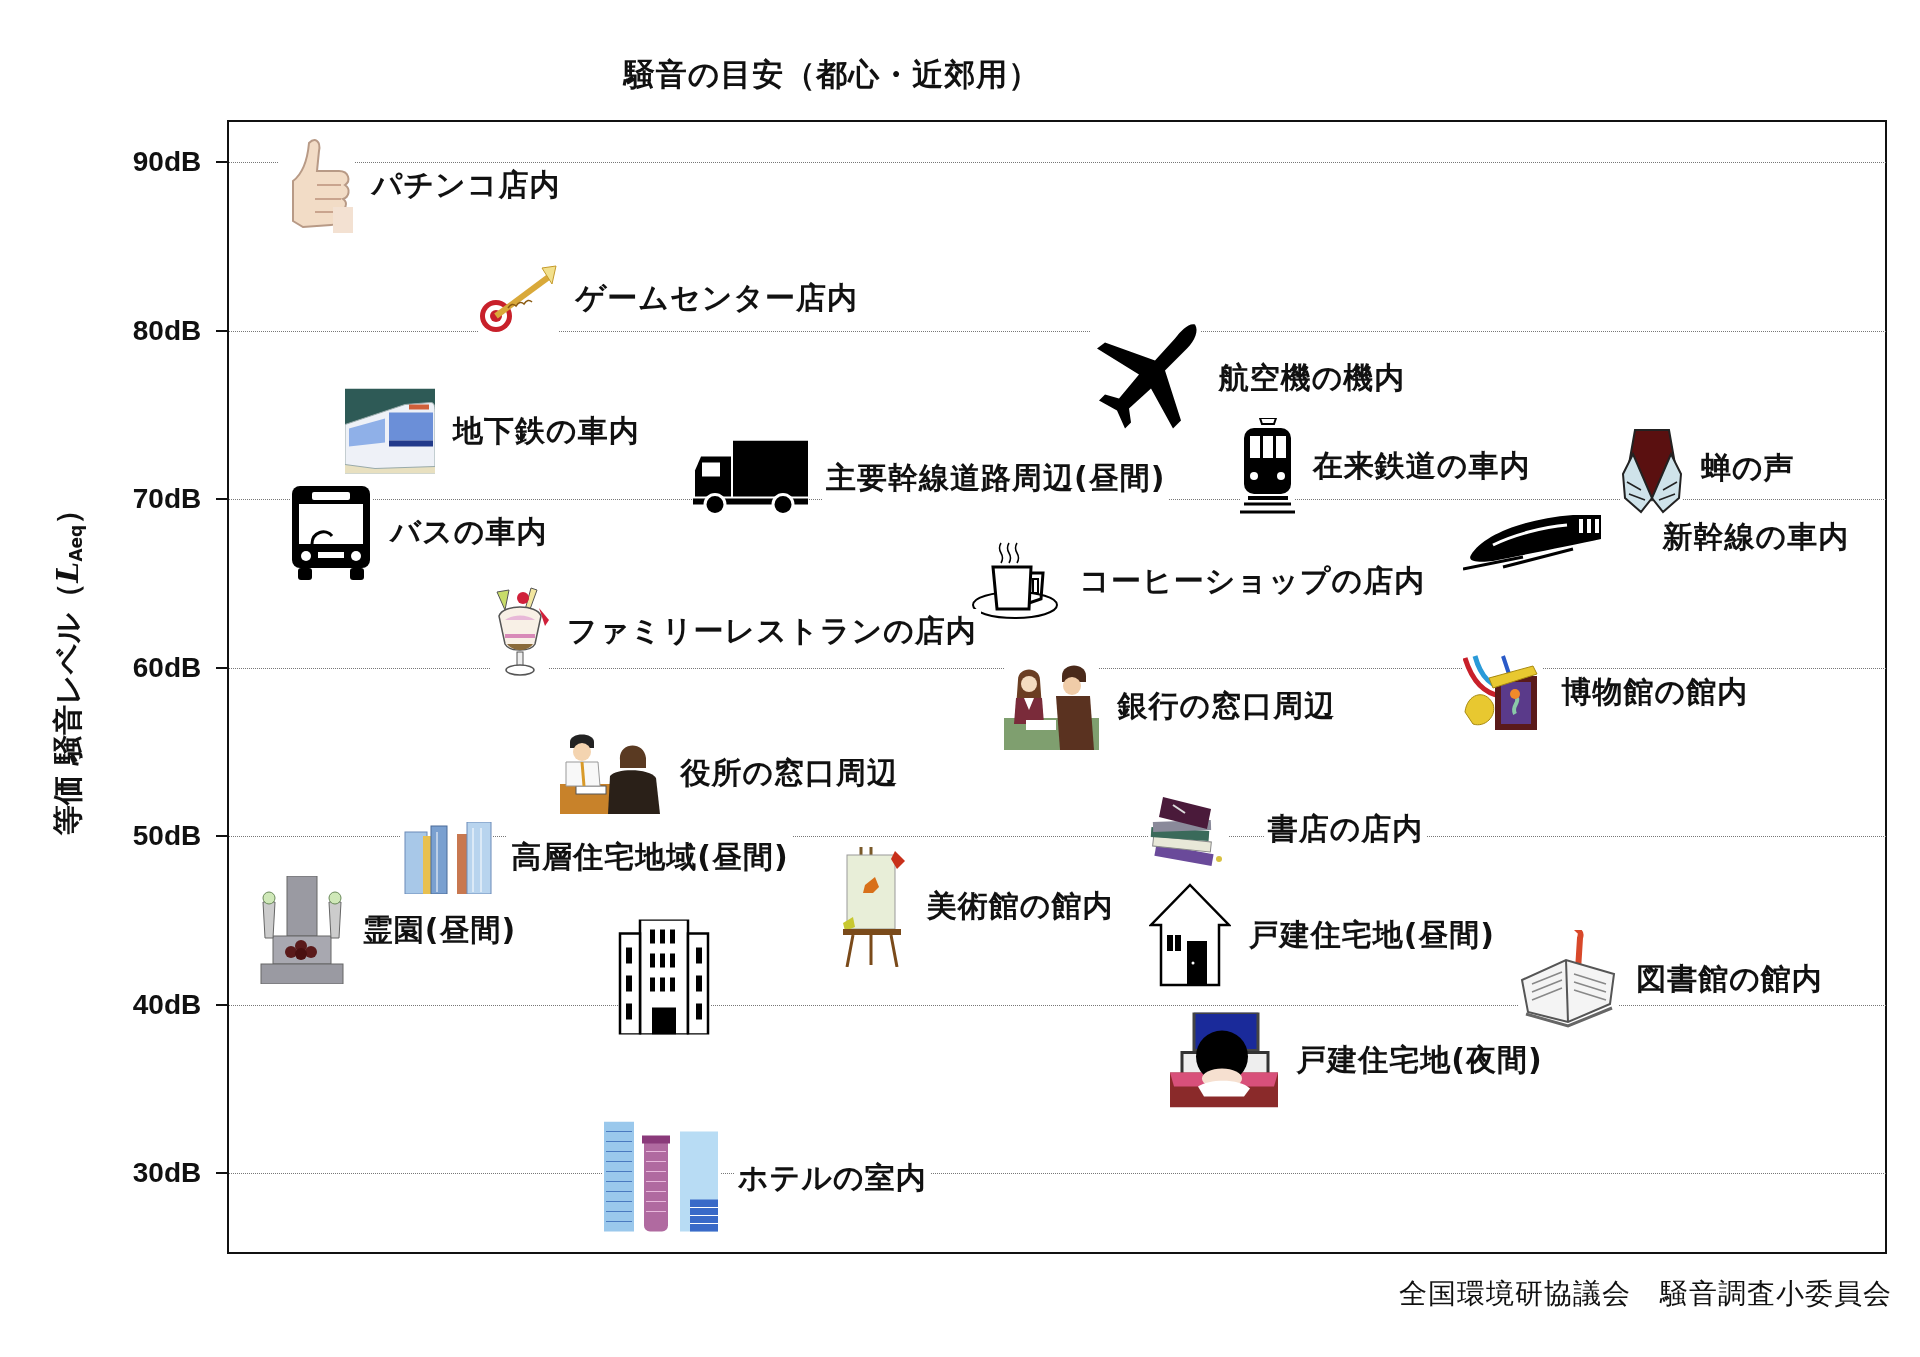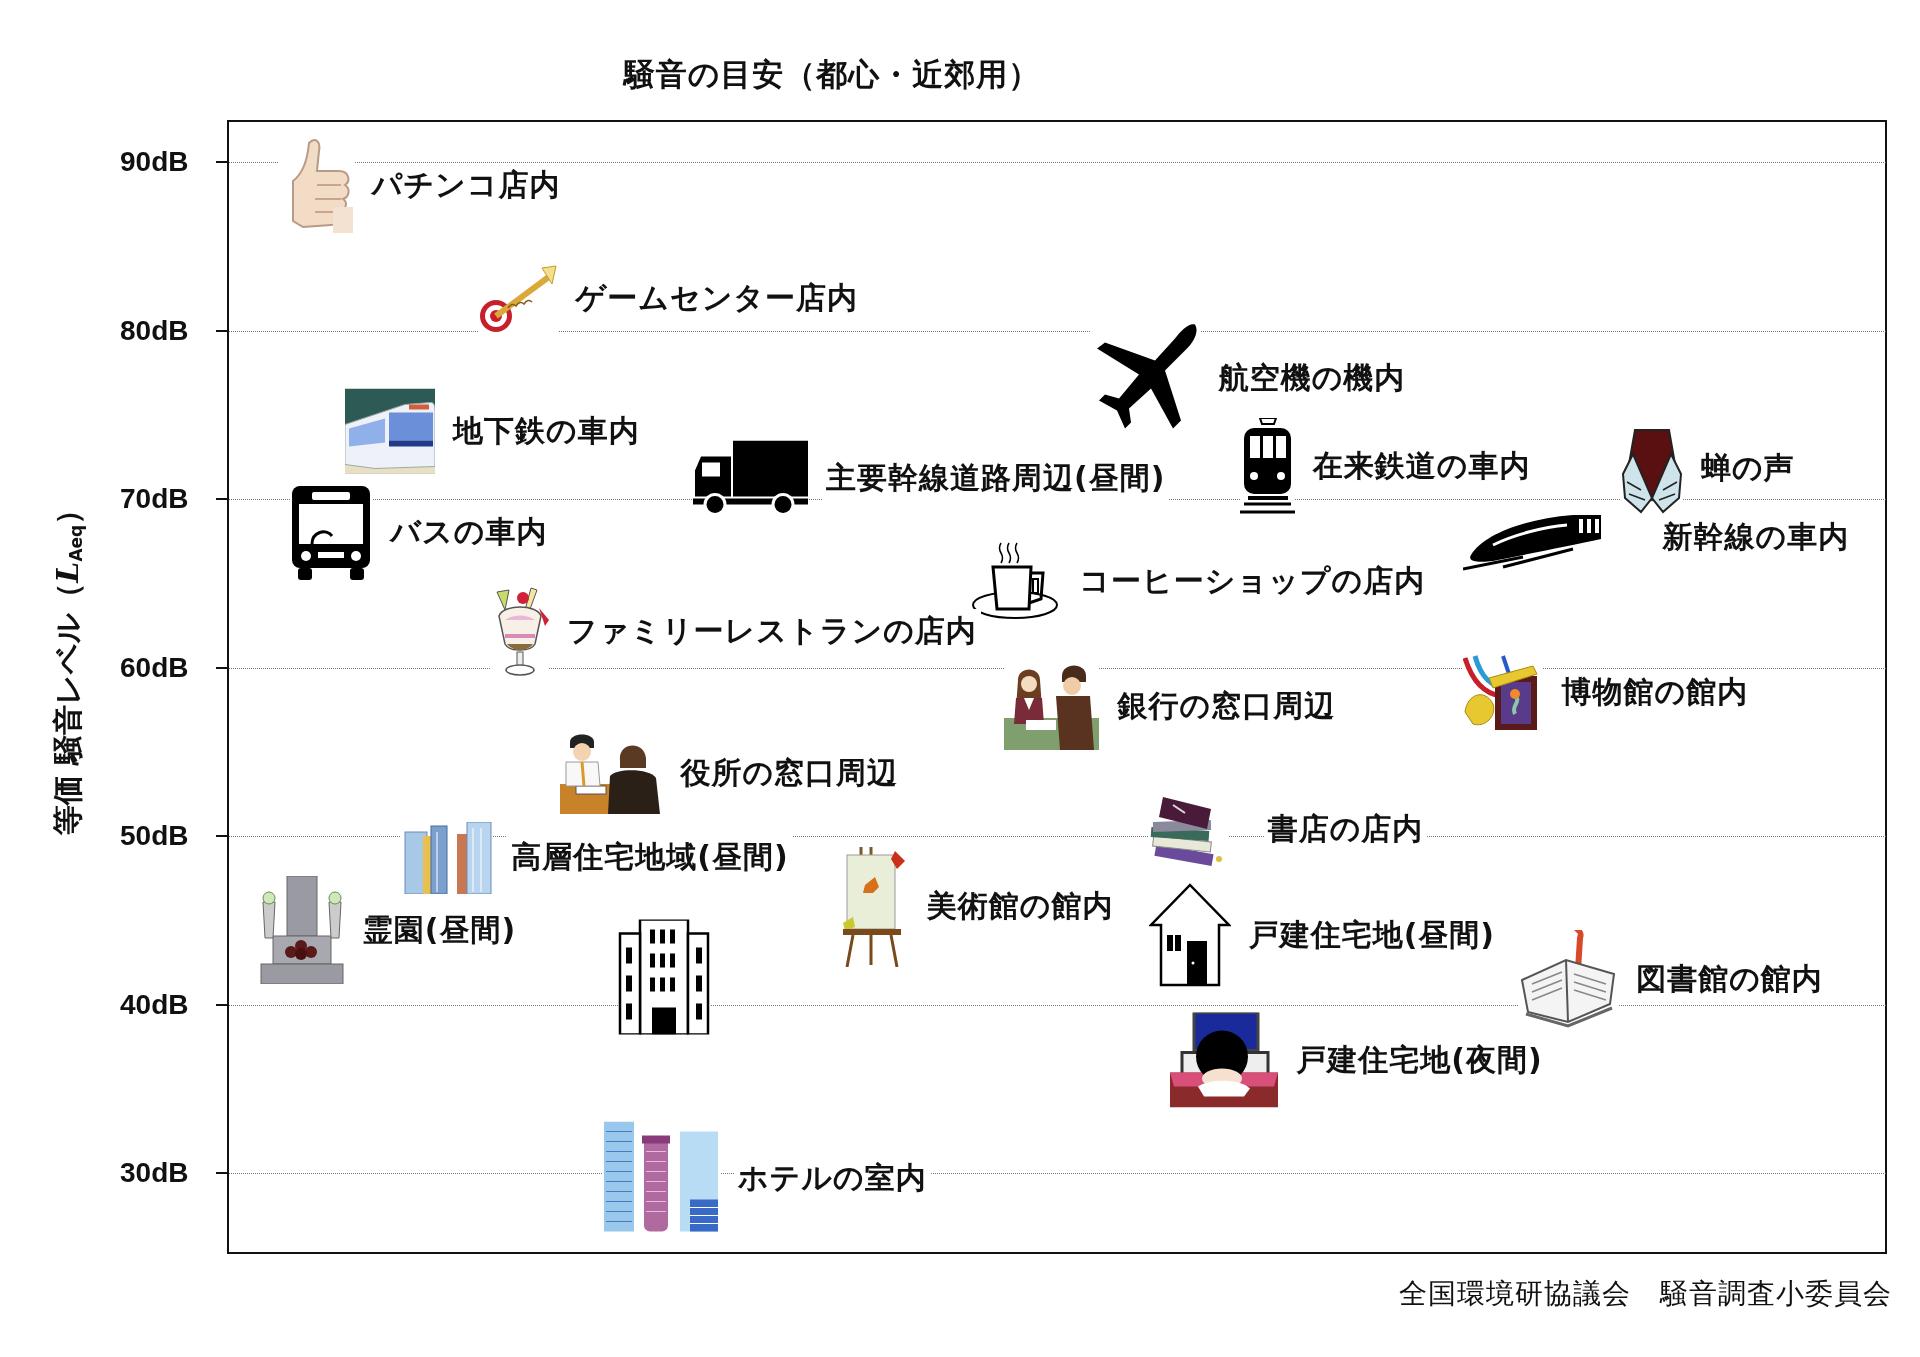--- a/index.html
+++ b/index.html
@@ -5,21 +5,21 @@
   html, body { margin: 0; padding: 0; background: #ffffff; }
   body { width: 1920px; height: 1357px; position: relative; overflow: hidden;
          font-family: "DejaVu Sans", "Liberation Sans", sans-serif; color: #111; }
   #chart-title { position: absolute; left: 0; width: 1664px; top: 54px; text-align: center;
                  font-size: 31px; font-weight: bold; letter-spacing: 1px; }
   #plot-frame { position: absolute; left: 227px; top: 120px; width: 1660px; height: 1134px;
                 border: 2.5px solid #111; box-sizing: border-box; }
   .gridline { position: absolute; left: 229px; width: 1657px; height: 0;
               border-top: 1.5px dotted #777; }
   .tick-mark { position: absolute; left: 216px; width: 11px; height: 0; border-top: 2.5px solid #111; }
-  .tick-label { position: absolute; left: 120px; width: 94px; text-align: left;
+  .tick-label { position: absolute; left: 120px; width: 94px; text-align: center;
                 font-size: 28px; font-weight: bold; transform: translateY(-50%);
                 font-family: "Liberation Sans", "DejaVu Sans", sans-serif; }
   #y-axis-label { position: absolute; left: 68px; top: 665px; transform: translate(-50%,-50%) rotate(-90deg);
                   white-space: nowrap; font-size: 30px; font-weight: bold; }
   #y-axis-label sub { font-size: 17px; vertical-align: -4px; }
   #y-axis-label i { font-family: "DejaVu Serif", serif; }
   #credit { position: absolute; right: 28px; top: 1275px; font-size: 28px; letter-spacing: 1px; }
   .item { position: absolute; display: flex; align-items: center; transform: translateY(-50%);
           background: transparent; margin-top: 15px; }
   .item .icon { flex: none; position: relative; background: #fff; }

